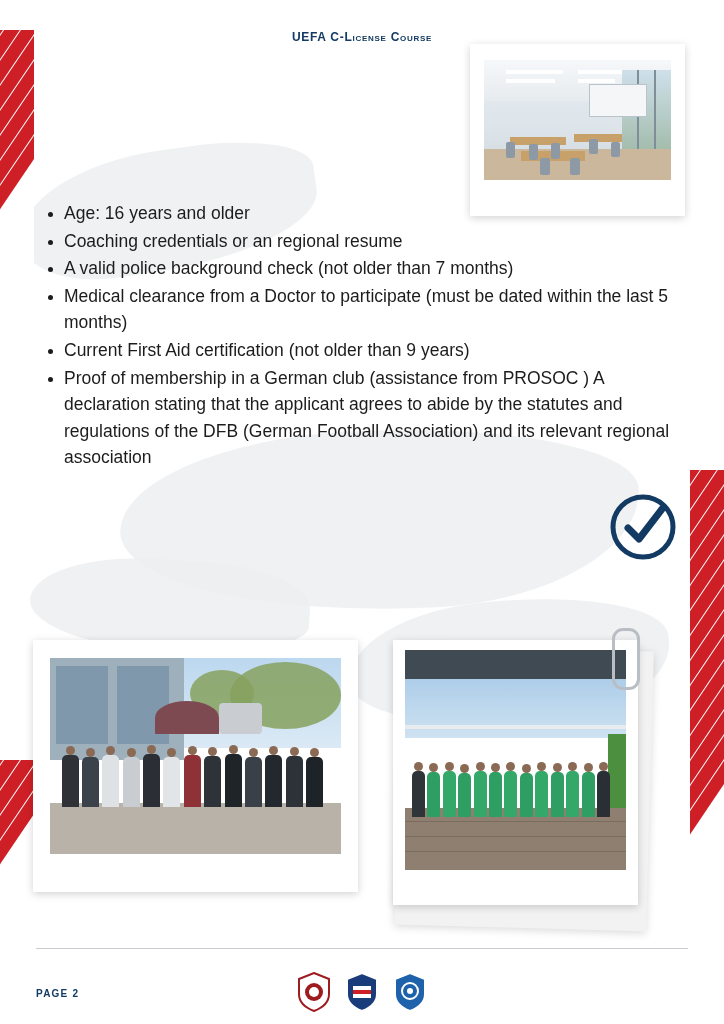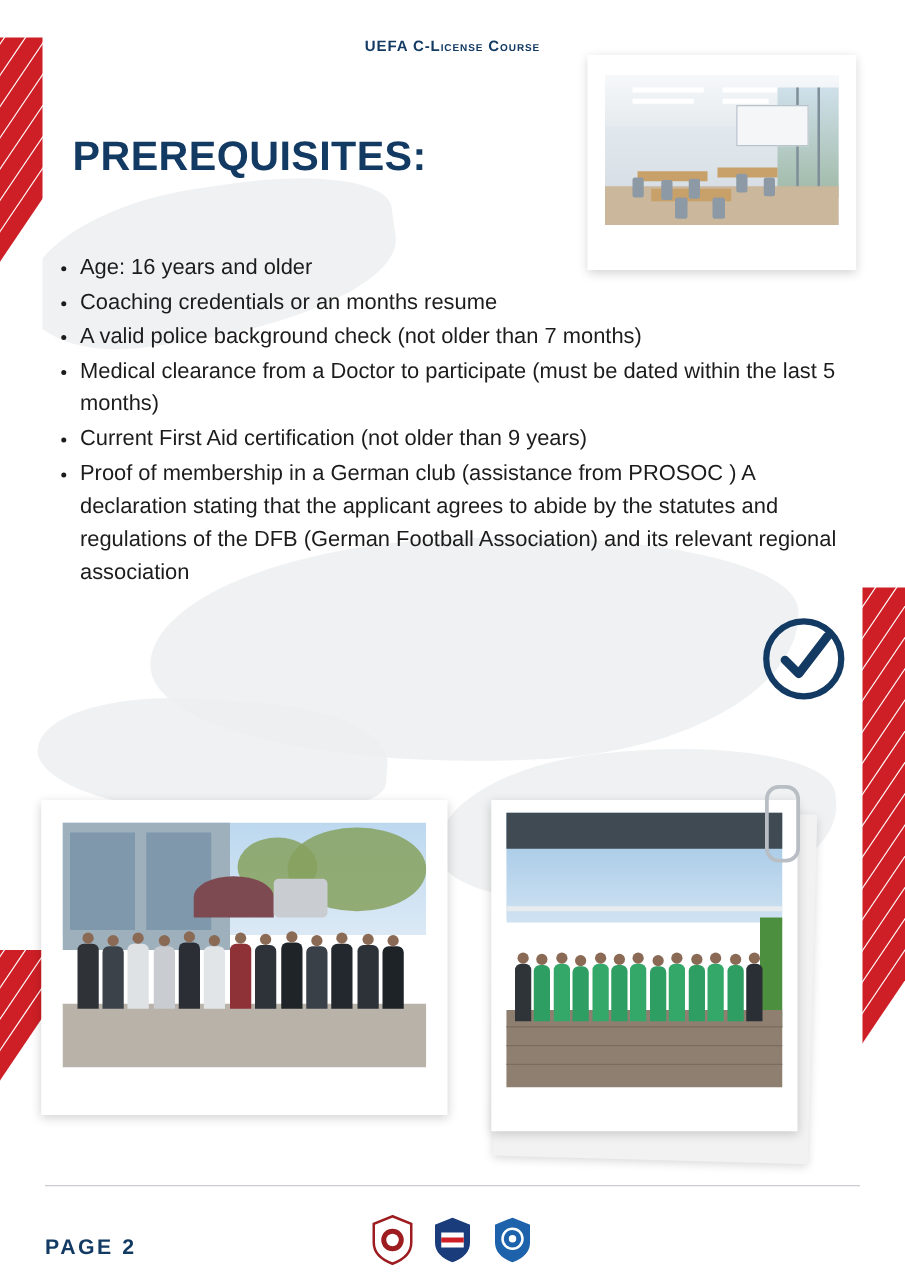--- a/index.html
+++ b/index.html
@@ -223,21 +223,21 @@
     left: 36px;
     top: 948px;
     width: 652px;
     height: 1px;
     background: #c9ccd1;
   }
   .page-num {
     position: absolute;
     left: 36px;
     top: 988px;
-    font-size: 17px;
+    font-size: 10px;
     font-weight: bold;
     letter-spacing: .12em;
     color: #123a63;
   }
   .crests {
     position: absolute;
     left: 0;
     top: 972px;
     width: 724px;
     display: flex;
@@ -302,21 +302,20 @@
     <div class="bar" style="top:365px"></div>
     <div class="bar" style="top:390px"></div>
     <div class="bar" style="top:415px"></div>
     <div class="bar" style="top:440px"></div>
     <div class="bar" style="top:465px"></div>
   </div>
 
   <div class="header-title">UEFA C-License Course</div>
 
   <h1 class="heading">
-    <span class="l2">PREREQUISITES:</span>
   </h1>
 
   <div class="polaroid pol-class">
     <div class="photo">
       <div class="scene">
         <div class="cls-bg"></div>
         <div class="cls-ceiling"></div>
         <div class="cls-light" style="left:12%;top:8%;width:30%"></div>
         <div class="cls-light" style="left:12%;top:16%;width:26%"></div>
         <div class="cls-light" style="left:50%;top:8%;width:24%"></div>
@@ -335,21 +334,21 @@
         <div class="cls-chair" style="left:56%;top:66%;width:9px;height:15px"></div>
         <div class="cls-chair" style="left:68%;top:68%;width:9px;height:15px"></div>
         <div class="cls-chair" style="left:30%;top:82%;width:10px;height:17px"></div>
         <div class="cls-chair" style="left:46%;top:82%;width:10px;height:17px"></div>
       </div>
     </div>
   </div>
 
   <ul class="bullets">
     <li>Age: 16 years and older</li>
-    <li>Coaching credentials or an months resume</li>
+    <li>Coaching credentials or an regional resume</li>
     <li>A valid police background check (not older than 7 months)</li>
     <li>Medical clearance from a Doctor to participate (must be dated within the last 5 months)</li>
     <li>Current First Aid certification (not older than 9 years)</li>
     <li>Proof of membership in a German club (assistance from PROSOC ) A declaration stating that the applicant agrees to abide by the statutes and regulations of the DFB (German Football Association) and its relevant regional association</li>
   </ul>
 
   <div class="check-badge">
     <svg viewBox="0 0 70 70" width="70" height="70">
       <circle cx="35" cy="35" r="30" fill="none" stroke="#123a63" stroke-width="5"></circle>
       <path d="M20 36 L31 47 L54 17" fill="none" stroke="#123a63" stroke-width="7" stroke-linecap="round" stroke-linejoin="round"></path>

